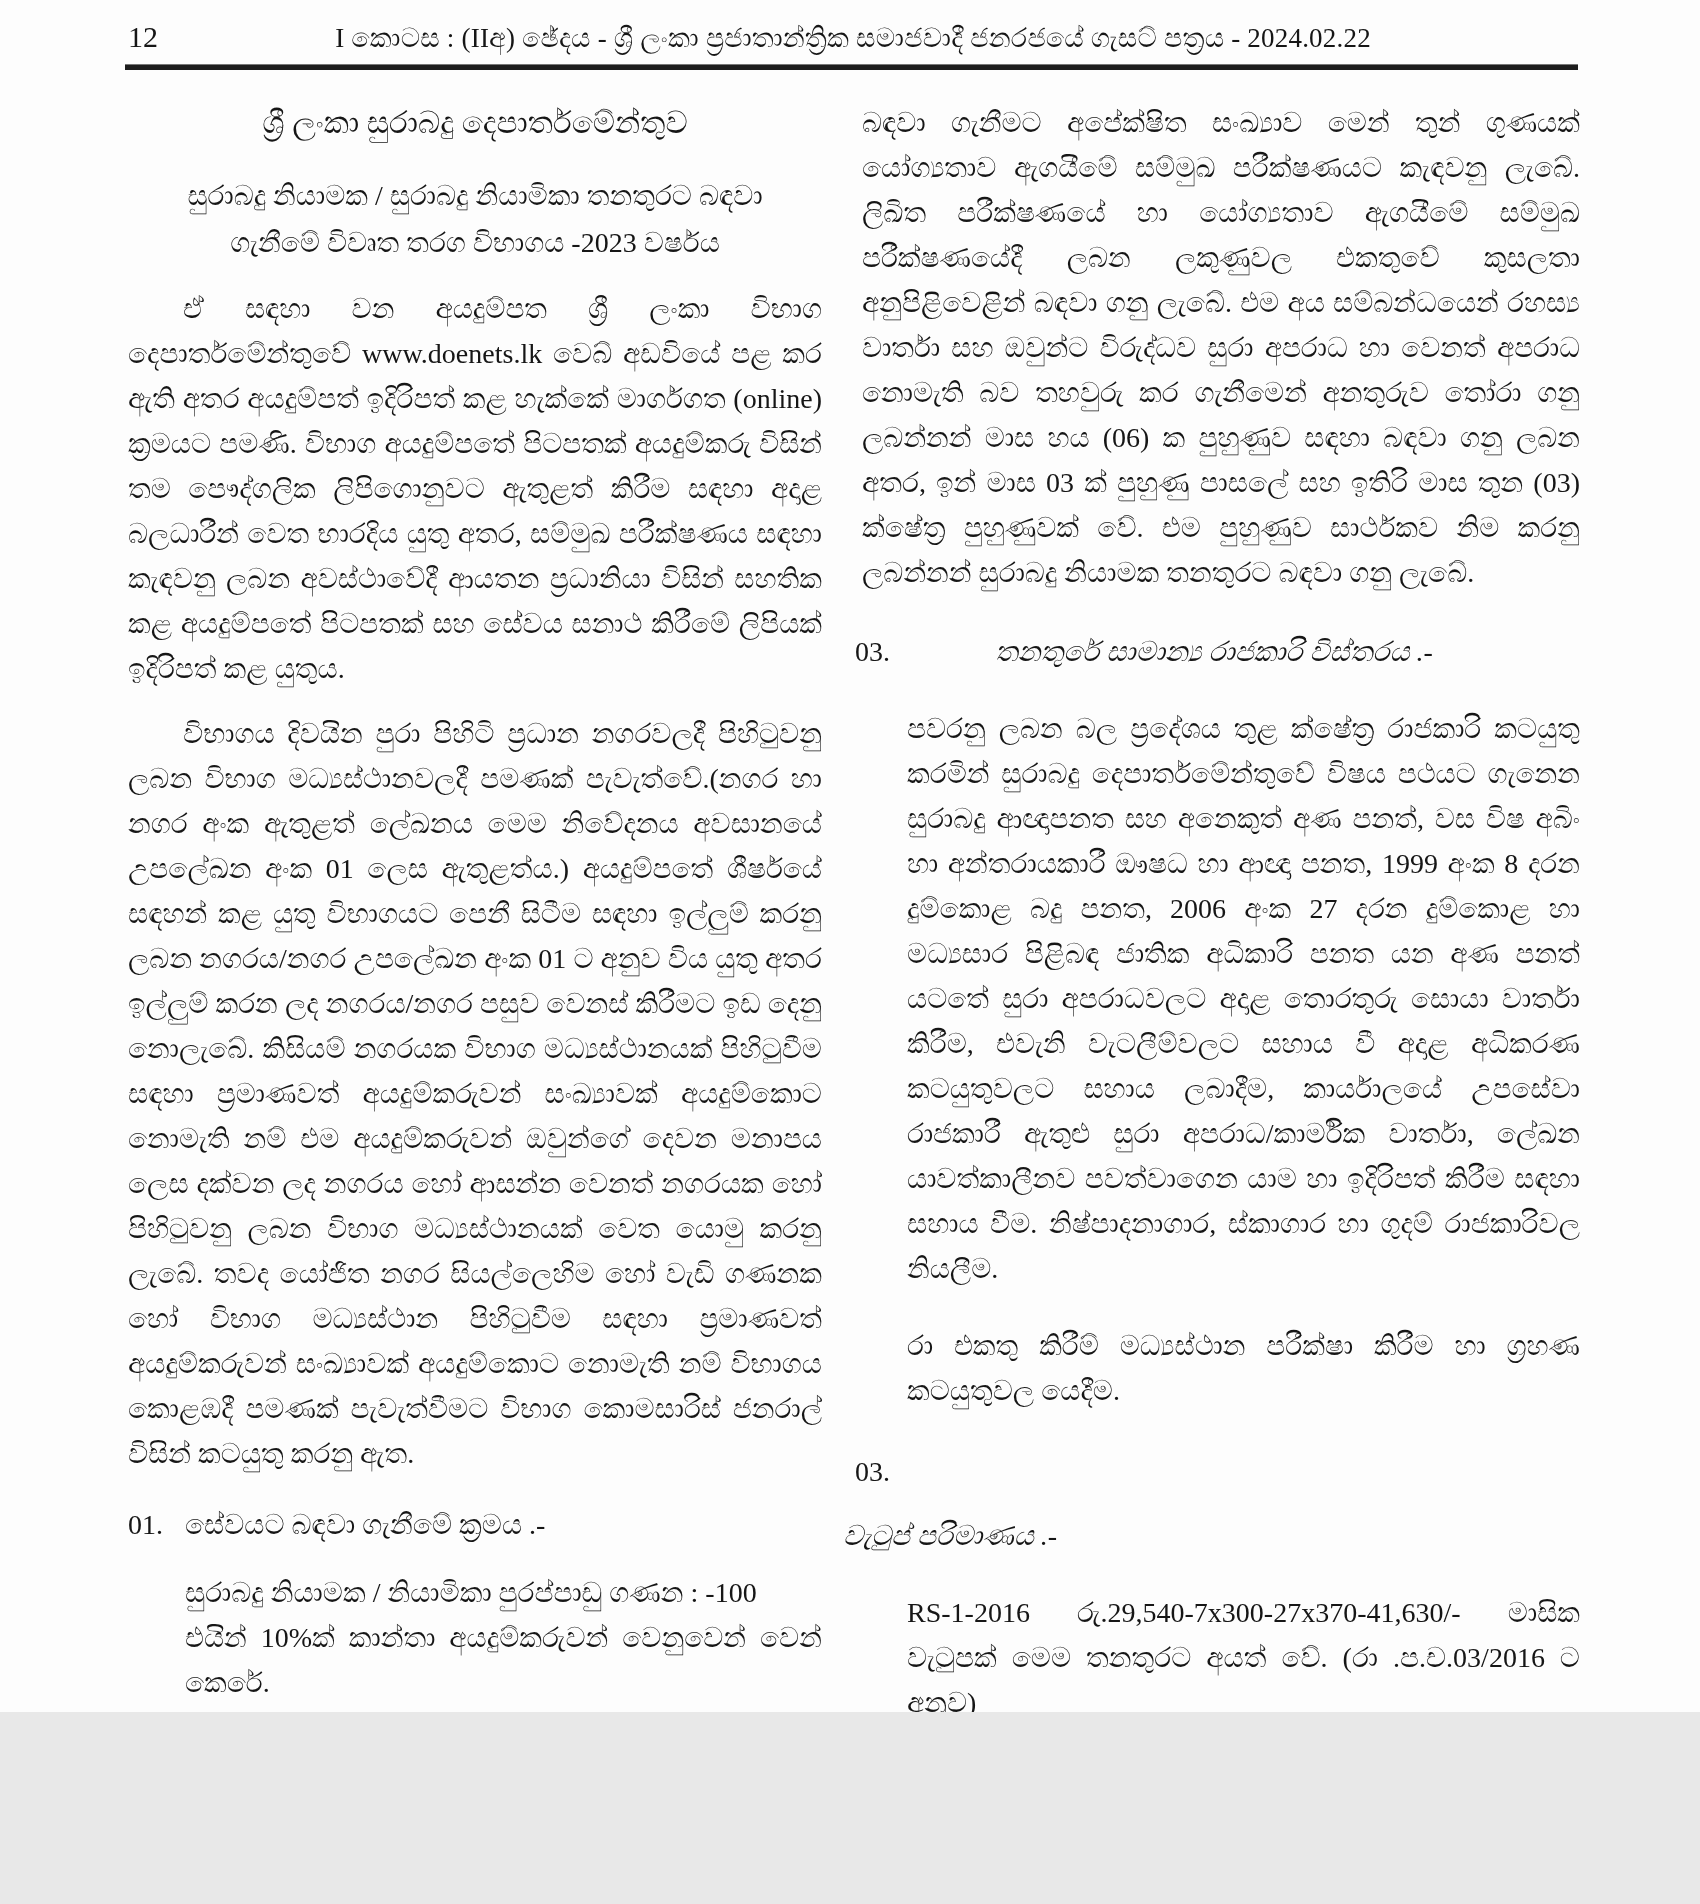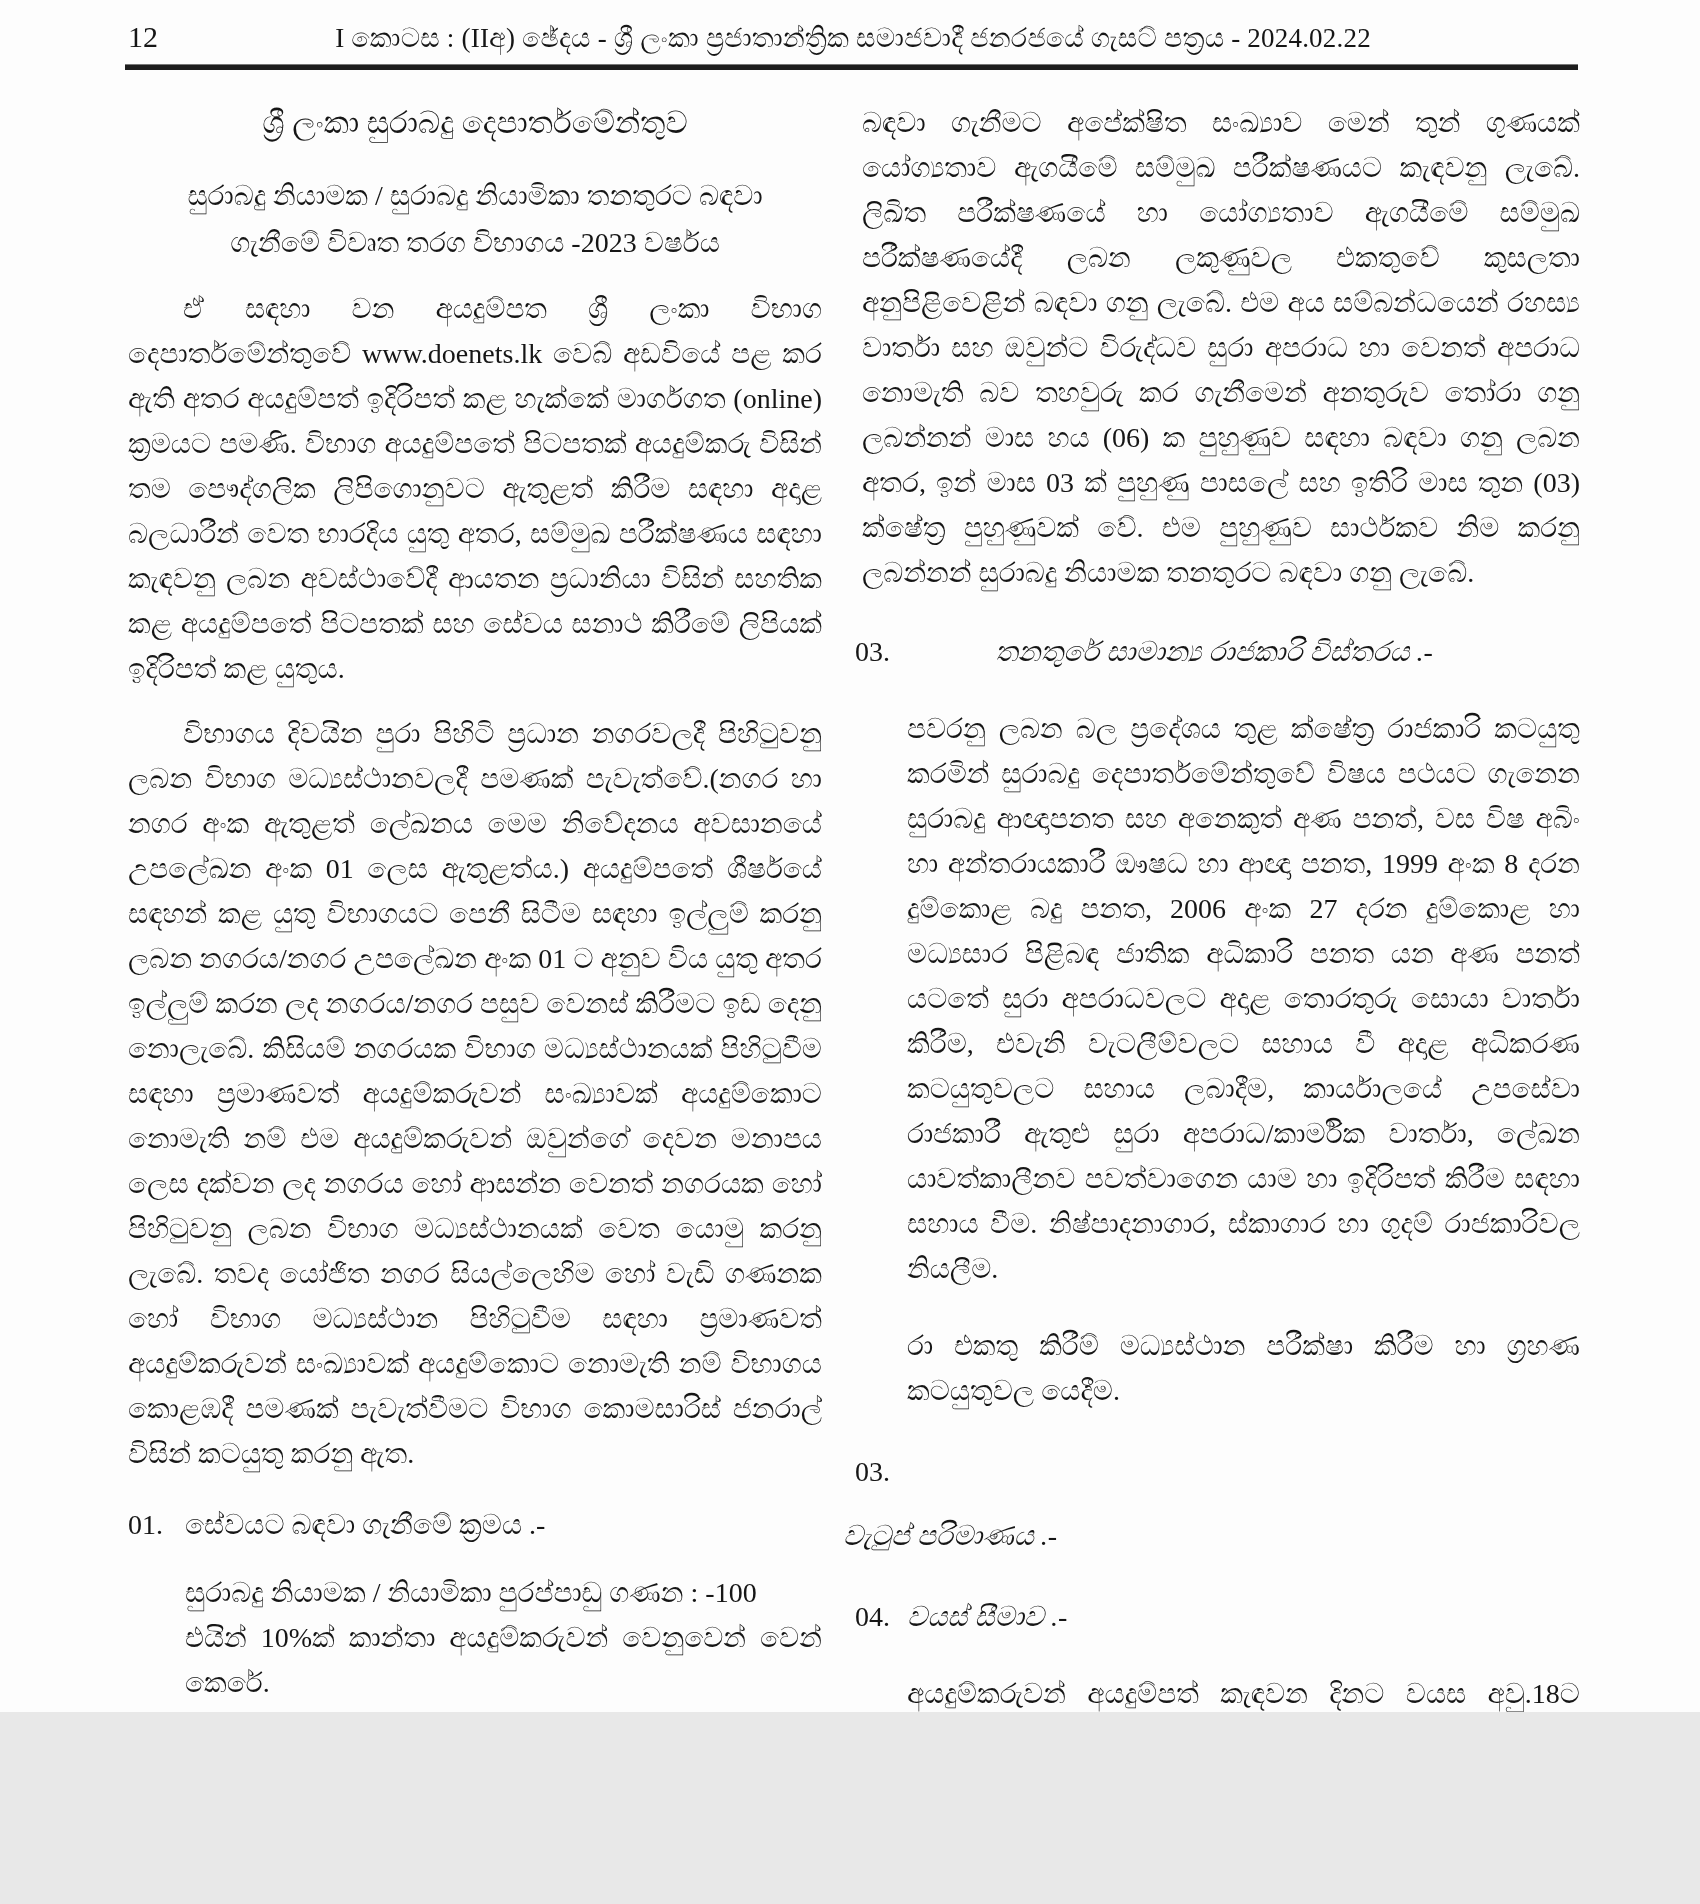--- a/index.html
+++ b/index.html
@@ -96,20 +96,21 @@
 
     <p class="ind">පවරනු ලබන බල ප්‍රදේශය තුළ ක්ෂේත්‍ර රාජකාරි කටයුතු කරමින් සුරාබදු දෙපාර්තමේන්තුවේ විෂය පථයට ගැනෙන සුරාබදු ආඥාපනත සහ අනෙකුත් අණ පනත්, වස විෂ අබිං හා අන්තරායකාරී ඖෂධ හා ආඥා පනත, 1999 අංක 8 දරන දුම්කොළ බදු පනත, 2006 අංක 27 දරන දුම්කොළ හා මධ්‍යසාර පිළිබඳ ජාතික අධිකාරි පනත යන අණ පනත් යටතේ සුරා අපරාධවලට අදාළ තොරතුරු සොයා වාර්තා කිරීම, එවැනි වැටලීම්වලට සහාය වී අදාළ අධිකරණ කටයුතුවලට සහාය ලබාදීම, කාර්යාලයේ උපසේවා රාජකාරී ඇතුළු සුරා අපරාධ/කාර්මික වාර්තා, ලේඛන යාවත්කාලීනව පවත්වාගෙන යාම හා ඉදිරිපත් කිරීම සඳහා සහාය වීම. නිෂ්පාදනාගාර, ස්කාගාර හා ගුදම් රාජකාරිවල නියලීම.</p>
 
     <p class="ind">රා එකතු කිරීම් මධ්‍යස්ථාන පරීක්ෂා කිරීම හා ග්‍රහණ කටයුතුවල යෙදීම.</p>
 
     <div class="sec" style="margin-top:36px;flex-direction:column;">
       <span class="sec-num">03.</span>
       <span class="sec-head it">වැටුප් පරිමාණය .-</span>
     </div>
 
+    <p class="ind">RS-1-2016 රු.29,540-7x300-27x370-41,630/- මාසික වැටුපක් මෙම තනතුරට අයත් වේ. (රා .ප.ච.03/2016 ට අනුව)</p>
 
     <div class="sec" style="margin-top:36px;">
       <span class="sec-num">04.</span>
       <span class="sec-head it">වයස් සීමාව .-</span>
     </div>
 
     <p class="ind">අයදුම්කරුවන් අයදුම්පත් කැඳවන දිනට වයස අවු.18ට නොඅඩු හා අවුරුදු 35ට නොවැඩි විය යුතුය.</p>
 
     <p class="ind">“ඒ අනුව 2006.03.22 වැනි දිනට හෝ ඊට පෙර හා 1989.03.22 දිනට හෝ ඊට පසු උපන් දිනය යෙදී ඇති අයට පමණක් මේ සඳහා අයදුම් කිරීමට සුදුසුකම් ඇත.”</p>
 

